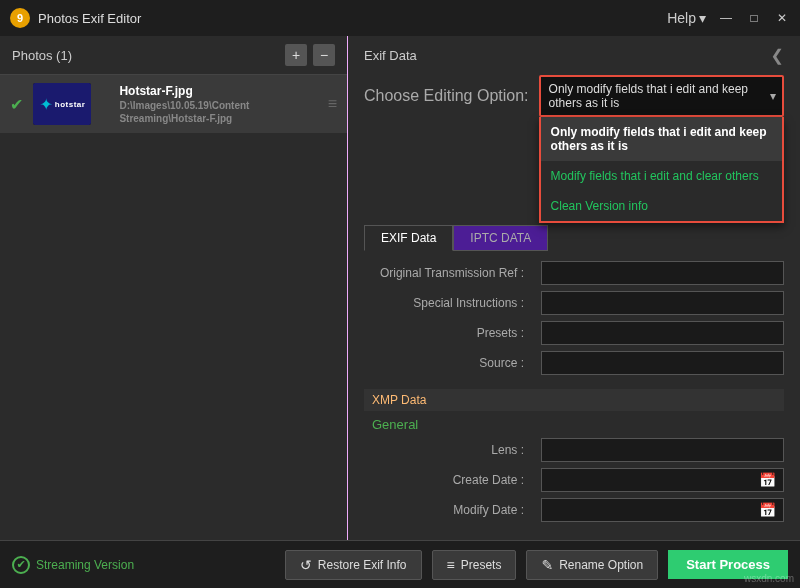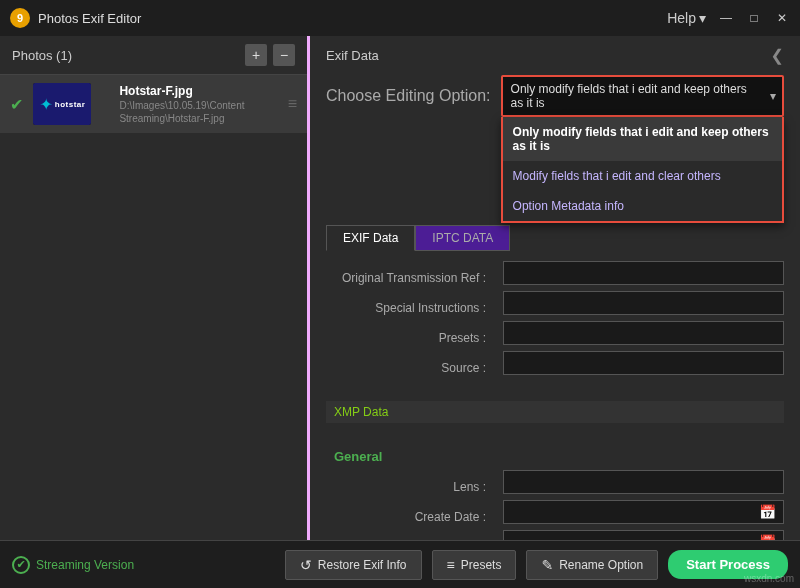--- a/index.html
+++ b/index.html
@@ -71,23 +71,23 @@
 
     
     .main-layout {
       display: flex;
       height: calc(588px - 36px - 48px);
       background: #2b2b2b;
     }
 
     
     .left-panel {
-      width: 310px;
+      width: 348px;
       background: #2b2b2b;
-      border-right: 3px solid #f0abfc;
+      border-right: 1px solid #f0abfc;
       display: flex;
       flex-direction: column;
     }
     .panel-header {
       display: flex;
       align-items: center;
       justify-content: space-between;
       padding: 8px 12px;
       background: #2b2b2b;
       border-bottom: 1px solid #444;
@@ -164,20 +164,21 @@
     }
     .photo-name {
       color: #fff;
       font-size: 12px;
       font-weight: 600;
     }
     .photo-path {
       color: #888;
       font-size: 10px;
       margin-top: 2px;
+      font-weight: bold;
     }
     .photo-menu {
       color: #666;
       font-size: 16px;
       cursor: pointer;
     }
 
     
     .right-panel {
       flex: 1;
@@ -244,21 +245,21 @@
       background: #2a2a2a;
       border: 2px solid #e74c3c;
       border-top: none;
       z-index: 100;
       box-shadow: 0 4px 8px rgba(0,0,0,0.5);
     }
     .dropdown-popup-item {
       padding: 8px 10px;
       font-size: 12px;
       cursor: pointer;
-      color: #c4b5fd;
+      color: #22c55e;
     }
     .dropdown-popup-item.selected {
       font-weight: bold;
       color: #fff;
       background: #3a3a3a;
     }
 
     
     .tabs-row {
       display: flex;
@@ -282,21 +283,21 @@
 
     
     .form-section {
       display: flex;
       flex-direction: column;
       gap: 6px;
       margin-bottom: 10px;
     }
     .form-row {
       display: flex;
-      align-items: flex-end;
+      align-items: center;
       gap: 17px;
     }
     .form-label {
       color: #aaa;
       font-size: 12px;
       text-align: right;
       min-width: 160px;
     }
     .form-input {
       flex: 1;
@@ -320,31 +321,31 @@
       justify-content: flex-end;
     }
     .calendar-icon {
       color: #888;
       font-size: 14px;
       cursor: pointer;
     }
 
     
     .section-title {
-      color: #84cc16;
-      font-size: 12px;
-      margin: 16px 0 6px 0;
+      color: #fdba74;
+      font-size: 12px;
+      margin: 4px 0 6px 0;
       background: #333;
       padding: 4px 8px;
     }
     .section-title-green {
       color: #4caf50;
       font-size: 13px;
-      font-weight: 700;
-      margin: 20px 0 6px 0;
+      font-weight: 400;
+      margin: 0 0 6px 0;
     }
 
     
     .bottom-bar {
       height: 48px;
       background: #1e1e1e;
       display: flex;
       align-items: center;
       padding: 0 12px;
       gap: 10px;
@@ -385,21 +386,21 @@
       font-size: 14px;
     }
     .start-btn {
       padding: 7px 18px;
       background: #2ecc71;
       border: none;
       color: #fff;
       font-size: 13px;
       font-weight: 600;
       cursor: pointer;
-      border-radius: 13px;
+      border-radius: 0;
     }
 
     
     .watermark {
       position: fixed;
       bottom: 4px;
       right: 6px;
       color: rgba(255,255,255,0.3);
       font-size: 10px;
     }
@@ -462,21 +463,21 @@
       <span class="editing-option-label">Choose Editing Option:</span>
       <div class="dropdown-container">
         <div class="dropdown-select">
           <span>Only modify fields that i edit and keep others as it is</span>
           <span class="dropdown-arrow">▾</span>
         </div>
 
         <div class="dropdown-popup">
           <div class="dropdown-popup-item selected">Only modify fields that i edit and keep others as it is</div>
           <div class="dropdown-popup-item">Modify fields that i edit and clear others</div>
-          <div class="dropdown-popup-item">Option Metadata info</div>
+          <div class="dropdown-popup-item">Clean Version info</div>
         </div>
       </div>
     </div>
 
     <div class="tabs-row" style="margin-top: 100px;">
       <div class="tab active">EXIF Data</div>
       <div class="tab">IPTC DATA</div>
     </div>
 
     <div class="form-section">

